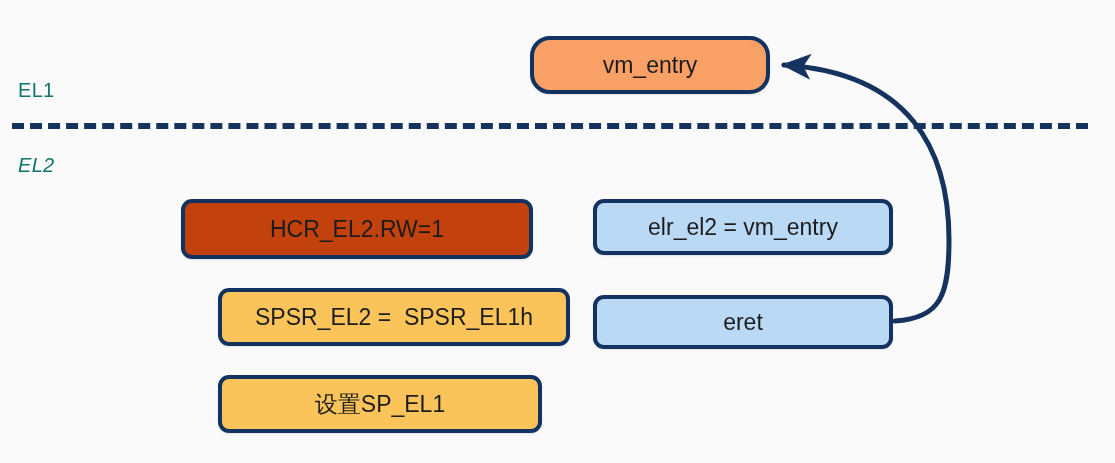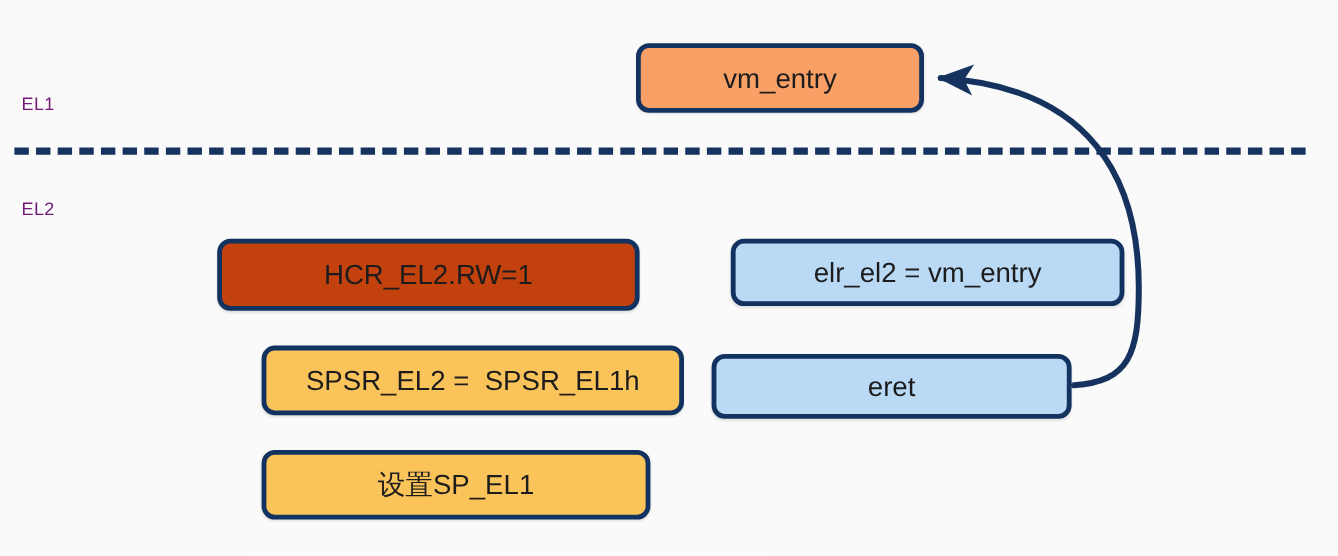--- a/index.html
+++ b/index.html
@@ -12,28 +12,28 @@
     width: 1115px;
     height: 463px;
     background: #fafafa;
     font-family: "Liberation Sans", "DejaVu Sans", sans-serif;
     overflow: hidden;
   }
 
   
   .el-label {
     position: absolute;
-    color: #701a75;
-    font-size: 15px;
+    color: #0f766e;
+    font-size: 20px;
     letter-spacing: 0.3px;
     line-height: 1;
     white-space: nowrap;
   }
   #el1-label { left: 18px; top: 80px; }
-  #el2-label { left: 18px; top: 167px; }
+  #el2-label { left: 18px; top: 155px; font-style: italic; }
 
   
   #el-divider {
     position: absolute;
     left: 12px;
     top: 123px;
     width: 1076px;
     height: 0;
     border-top: 6px dashed #16325e;
   }
@@ -45,30 +45,30 @@
     border: 4px solid #12325f;
     border-radius: 11px;
     display: flex;
     align-items: center;
     justify-content: center;
     color: #1c1c1c;
     font-size: 23px;
     white-space: pre;
     box-shadow: 0 1px 2px rgba(0,0,0,0.10);
   }
-  .node.orange      { background: #f8a066; }
+  .node.orange      { background: #f8a066; border-radius: 20px; }
   .node.peach       { background: #c2410c; }
   .node.amber       { background: #fbc45b; margin-left: 37px; }
   .node.blue        { background: #bad9f5; }
 
   #node-vm-entry     { left: 530px; top: 36px;  width: 240px; height: 58px; }
   #node-hcr          { left: 181px; top: 199px; width: 352px; height: 60px; }
   #node-spsr         { left: 181px; top: 288px; width: 352px; height: 58px; }
   #node-sp-el1       { left: 181px; top: 375px; width: 324px; height: 58px; }
-  #node-elr-el2      { left: 609px; top: 199px; width: 328px; height: 56px; }
+  #node-elr-el2      { left: 593px; top: 199px; width: 300px; height: 56px; }
   #node-eret         { left: 593px; top: 295px; width: 300px; height: 54px; }
 
   
   #arrow-layer {
     position: absolute;
     left: 0; top: 0;
     width: 1115px;
     height: 463px;
     pointer-events: none;
   }

